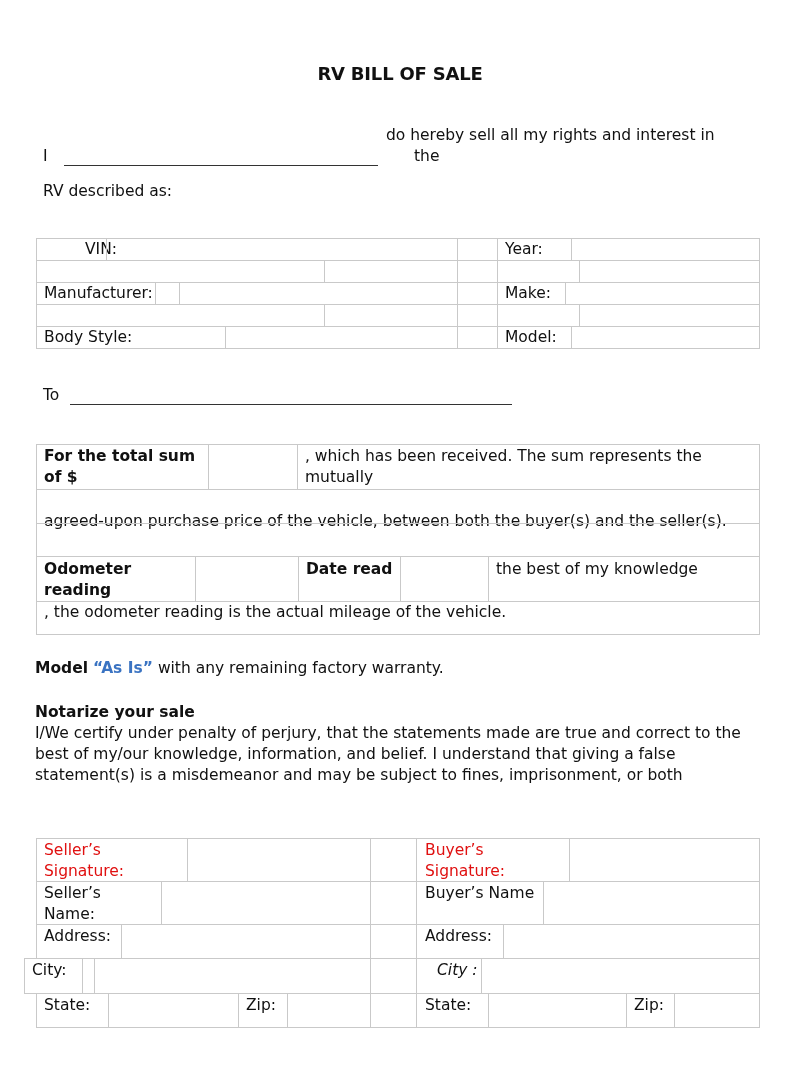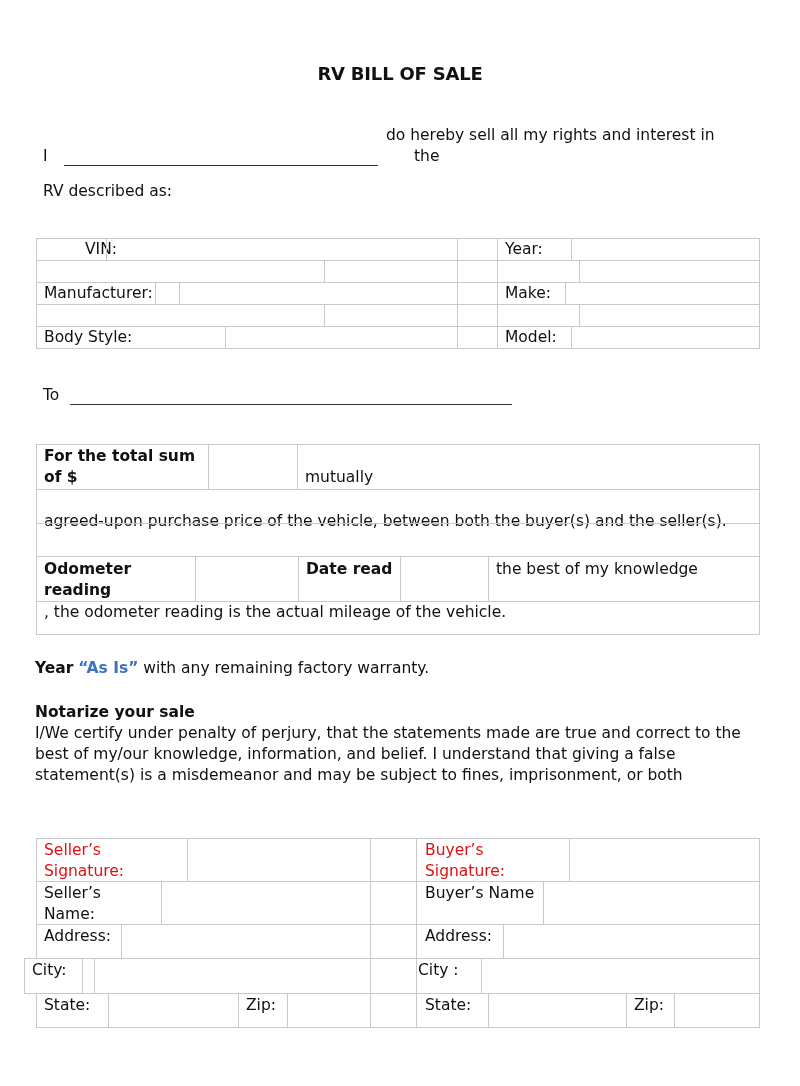--- a/index.html
+++ b/index.html
@@ -76,20 +76,21 @@
 <div class="abs txt" style="left:43px; top:385px;">To</div>
 <div class="abs uline" style="left:70px; top:404px; width:442px;"></div>
 
 <div>
   <div class="cell" style="left:36px; top:444px; width:173px; height:46px;">
     <span class="lbl bold" style="left:7px; top:1px;">For the total sum</span>
     <span class="lbl bold" style="left:7px; top:22px;">of $</span>
   </div>
   <div class="cell" style="left:208px; top:444px; width:90px; height:46px;"></div>
   <div class="cell" style="left:297px; top:444px; width:463px; height:46px;">
+    <span class="lbl" style="left:7px; top:1px;">, which has been received. The sum represents the</span>
     <span class="lbl" style="left:7px; top:22px;">mutually</span>
   </div>
   <div class="cell" style="left:36px; top:489px; width:724px; height:35px;">
     <span class="lbl" style="left:7px; top:1px;margin-top:20px;">agreed-upon purchase price of the vehicle, between both the buyer(s) and the seller(s).</span>
   </div>
   <div class="cell" style="left:36px; top:523px; width:724px; height:34px;"></div>
   <div class="cell" style="left:36px; top:556px; width:160px; height:46px;">
     <span class="lbl bold" style="left:7px; top:2px;">Odometer</span>
     <span class="lbl bold" style="left:7px; top:23px;">reading</span>
   </div>
@@ -100,21 +101,21 @@
   <div class="cell" style="left:400px; top:556px; width:89px; height:46px;"></div>
   <div class="cell" style="left:488px; top:556px; width:272px; height:46px;text-align:center;">
     <span class="lbl" style="left:7px; top:2px;">the best of my knowledge</span>
   </div>
   <div class="cell" style="left:36px; top:601px; width:724px; height:34px;">
     <span class="lbl" style="left:7px; top:0;">, the odometer reading is the actual mileage of the vehicle.</span>
   </div>
 </div>
 
 <div class="abs txt" style="left:35px; top:658px;">
-  <span class="bold">Year</span>
+  <span class="bold">Model</span>
   <span class="bold blue">“As Is”</span>
   <span>with any remaining factory warranty.</span>
 </div>
 
 <div class="abs txt bold" style="left:35px; top:702px;">Notarize your sale</div>
 <div class="abs txt" style="left:35px; top:723px;">I/We certify under penalty of perjury, that the statements made are true and correct to the</div>
 <div class="abs txt" style="left:35px; top:744px;">best of my/our knowledge, information, and belief. I understand that giving a false</div>
 <div class="abs txt" style="left:35px; top:765px;">statement(s) is a misdemeanor and may be subject to fines, imprisonment, or both</div>
 
 <div>
@@ -151,21 +152,21 @@
     <span class="lbl" style="left:8px; top:1px;">Address:</span>
   </div>
   <div class="cell" style="left:503px; top:924px; width:257px; height:35px;"></div>
 
   <div class="cell" style="left:24px; top:958px; width:59px; height:36px;">
     <span class="lbl" style="left:7px; top:1px;">City:</span>
   </div>
   <div class="cell" style="left:94px; top:958px; width:277px; height:36px;"></div>
   <div class="cell" style="left:370px; top:958px; width:47px; height:36px;"></div>
   <div class="cell" style="left:416px; top:958px; width:66px; height:36px;">
-    <span class="lbl" style="left:1px; top:1px;">City :</span>
+    <span class="lbl" style="left:20px; top:1px;font-style:italic;">City :</span>
   </div>
   <div class="cell" style="left:481px; top:958px; width:279px; height:36px;"></div>
 
   <div class="cell" style="left:36px; top:993px; width:73px; height:35px;">
     <span class="lbl" style="left:7px; top:1px;">State:</span>
   </div>
   <div class="cell" style="left:108px; top:993px; width:131px; height:35px;"></div>
   <div class="cell" style="left:238px; top:993px; width:50px; height:35px;">
     <span class="lbl" style="left:7px; top:1px;">Zip:</span>
   </div>

